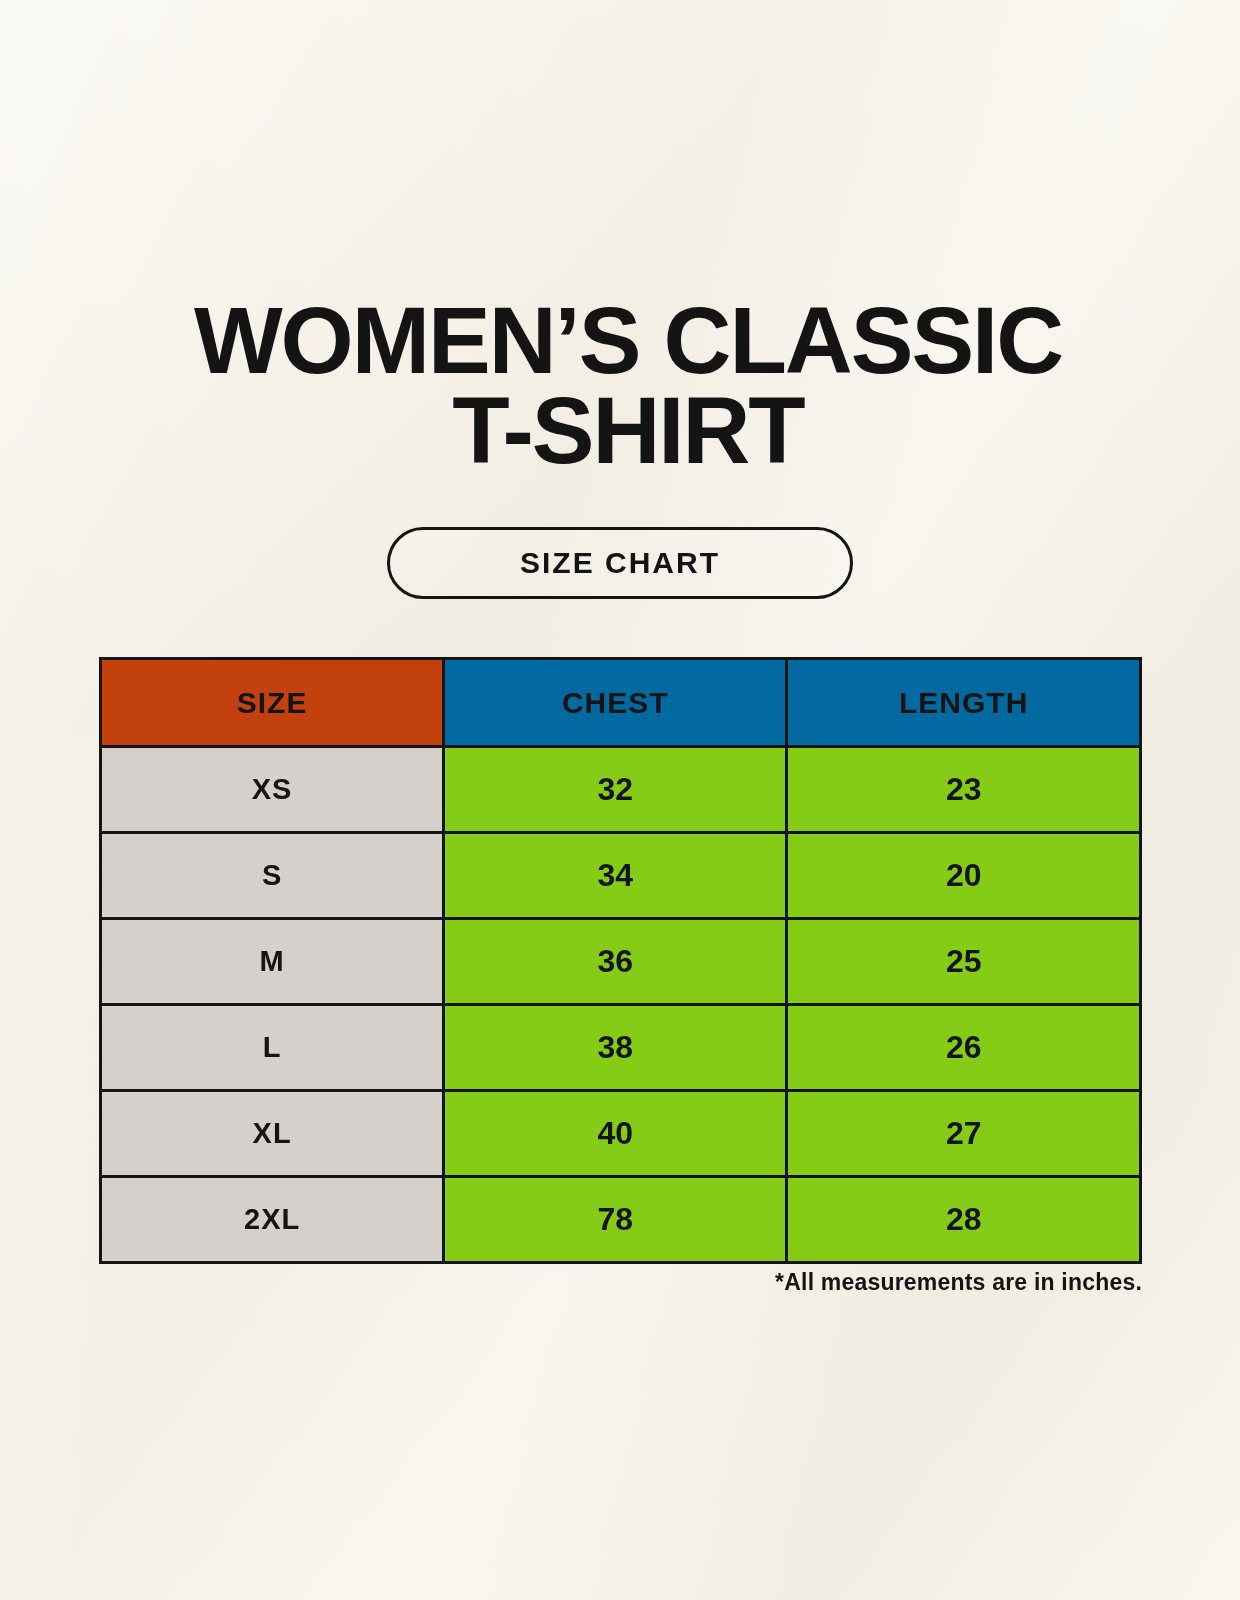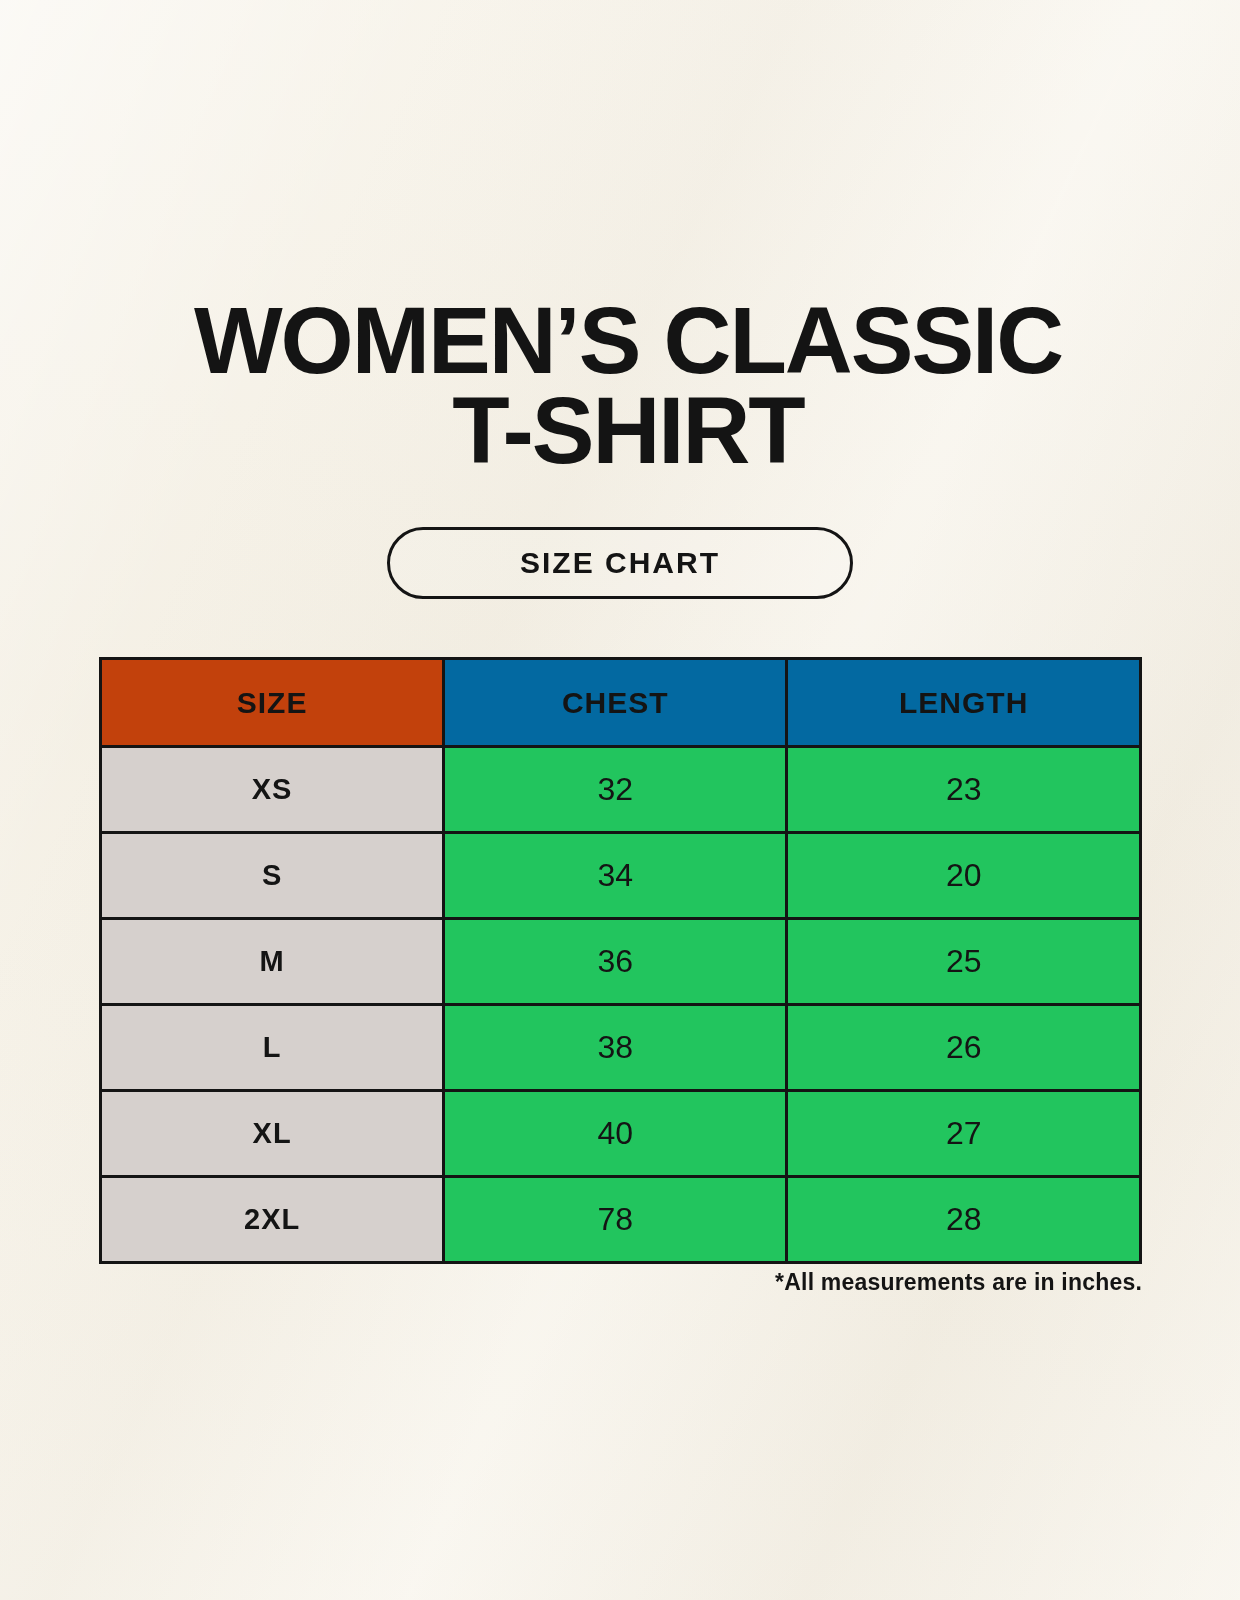--- a/index.html
+++ b/index.html
@@ -71,21 +71,21 @@
   .size-table th, .size-table td {
     border: 3px solid #141414;
     text-align: center;
     vertical-align: middle;
   }
   .size-table thead th { height: 88px; font-size: 30px; font-weight: bold; letter-spacing: 1px; }
   .size-table tbody tr { height: 86px; margin-top: 40px; }
   .size-table .cell-size  { background: #d6d0cd; font-weight: bold; font-size: 29px; letter-spacing: 1px; }
   .size-table thead .head-size   { background: #c2410c; }
   .size-table thead .head-accent { background: #0369a1; }
-  .size-table td.cell-val { background: #22c55e; font-size: 32px; font-weight: normal; }
+  .size-table td.cell-val { background: #84cc16; font-size: 32px; font-weight: bold; }
 
   .footnote {
     position: absolute;
     top: 1269px;
     left: 99px;
     width: 1043px;
     text-align: right;
     font-size: 23px;
     font-weight: bold;
     letter-spacing: 0.2px;

